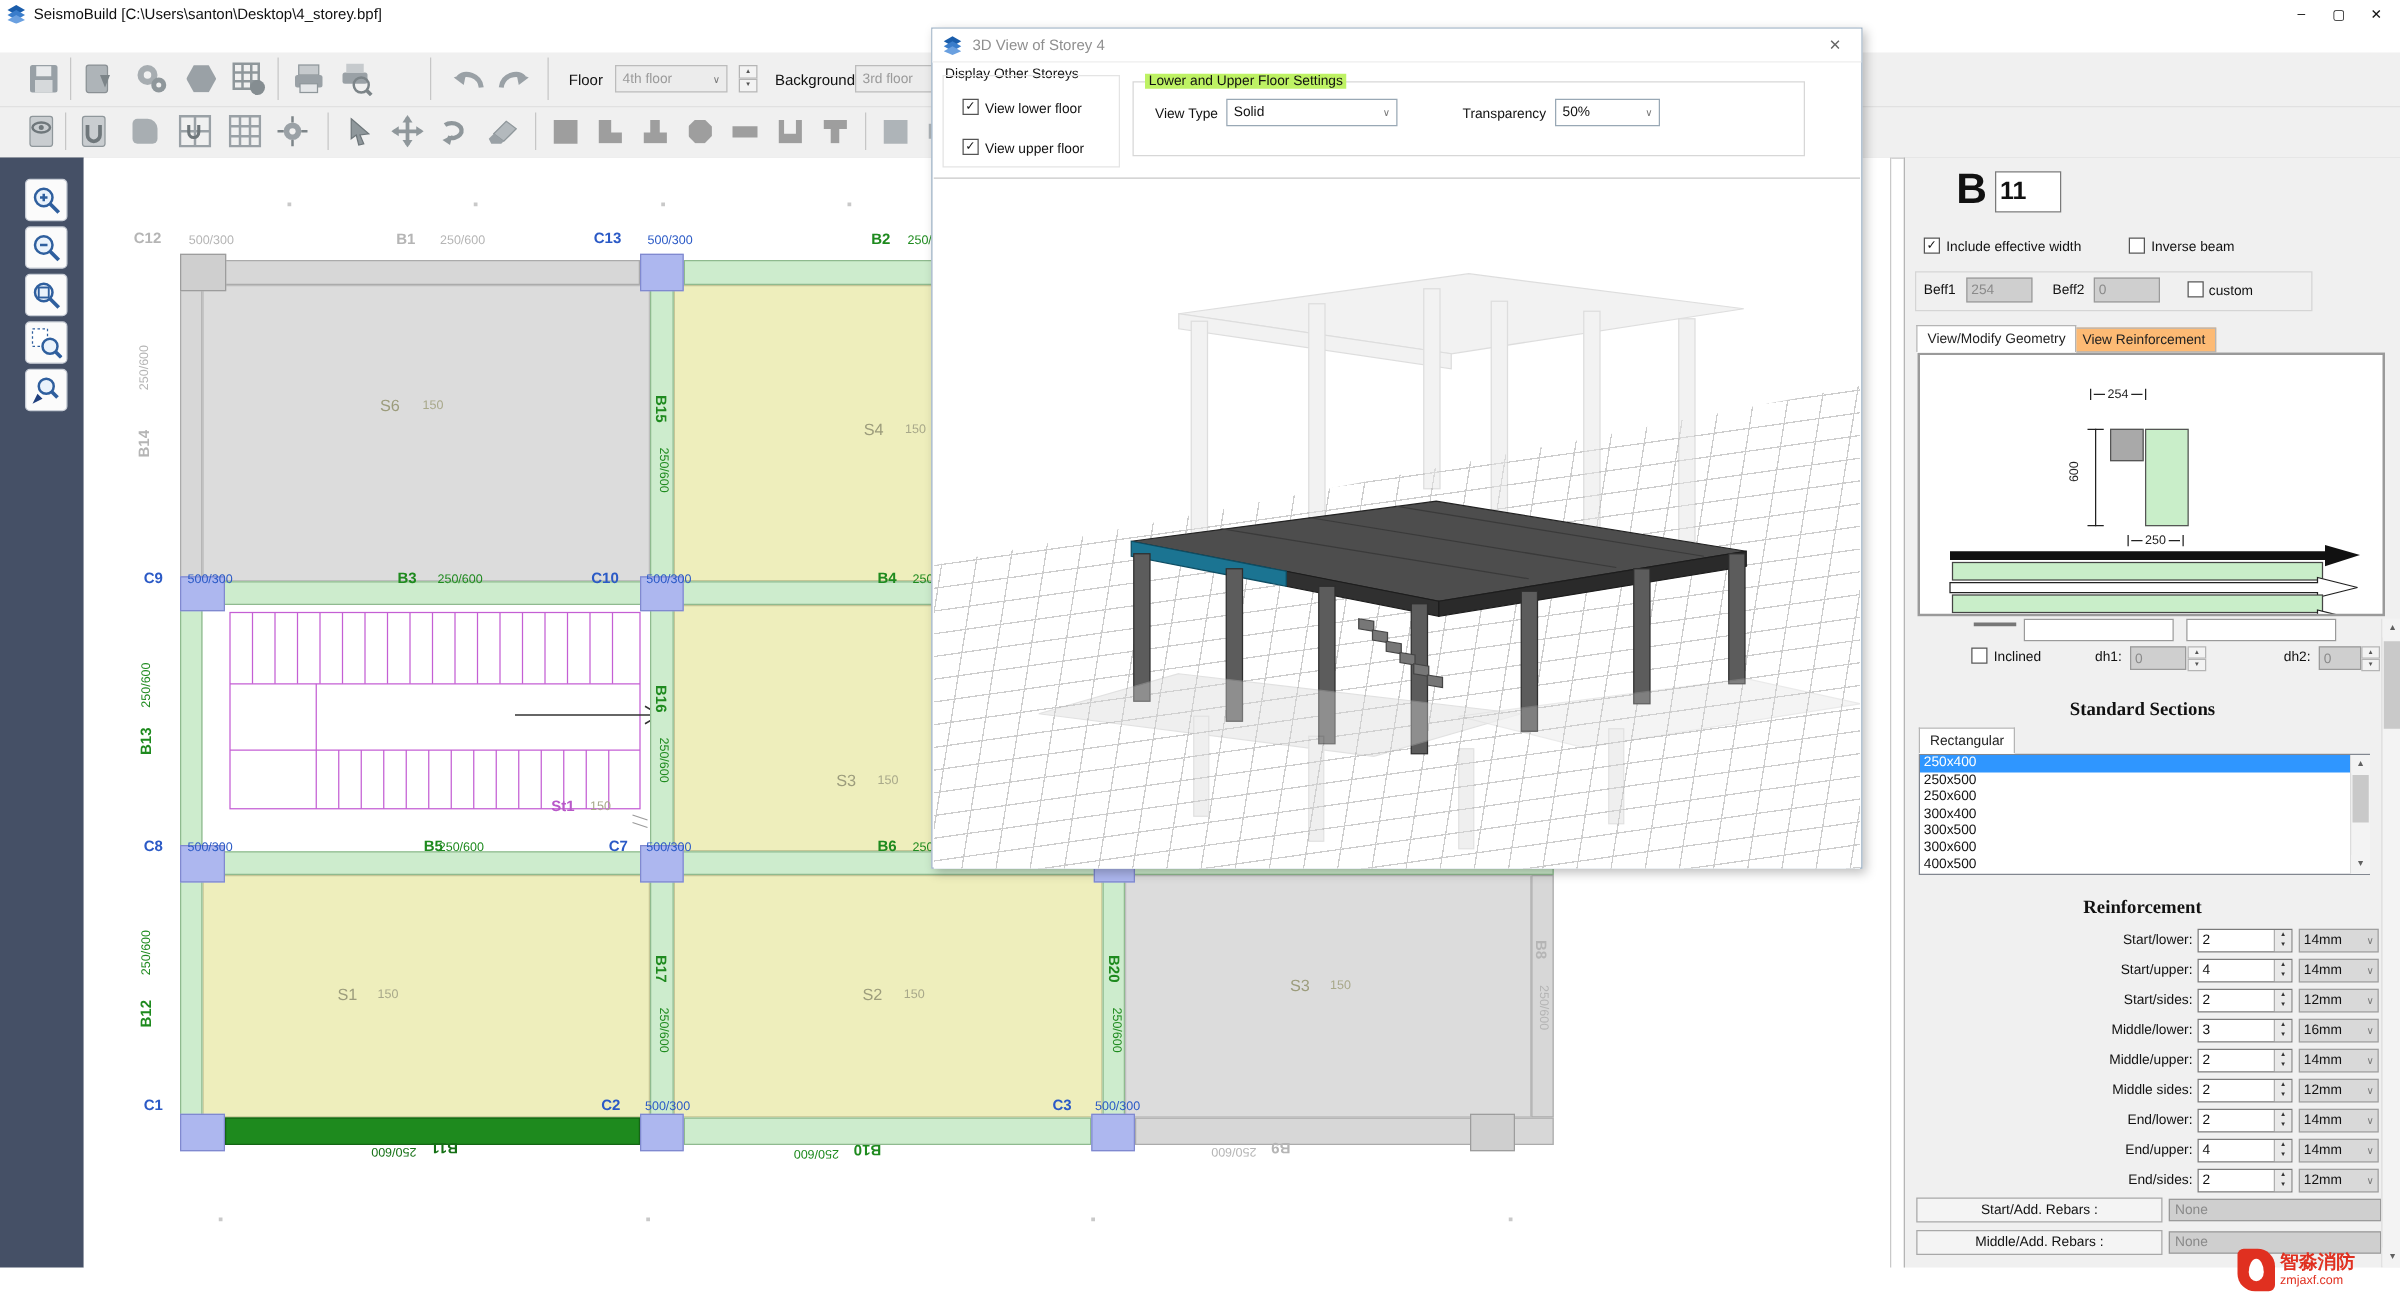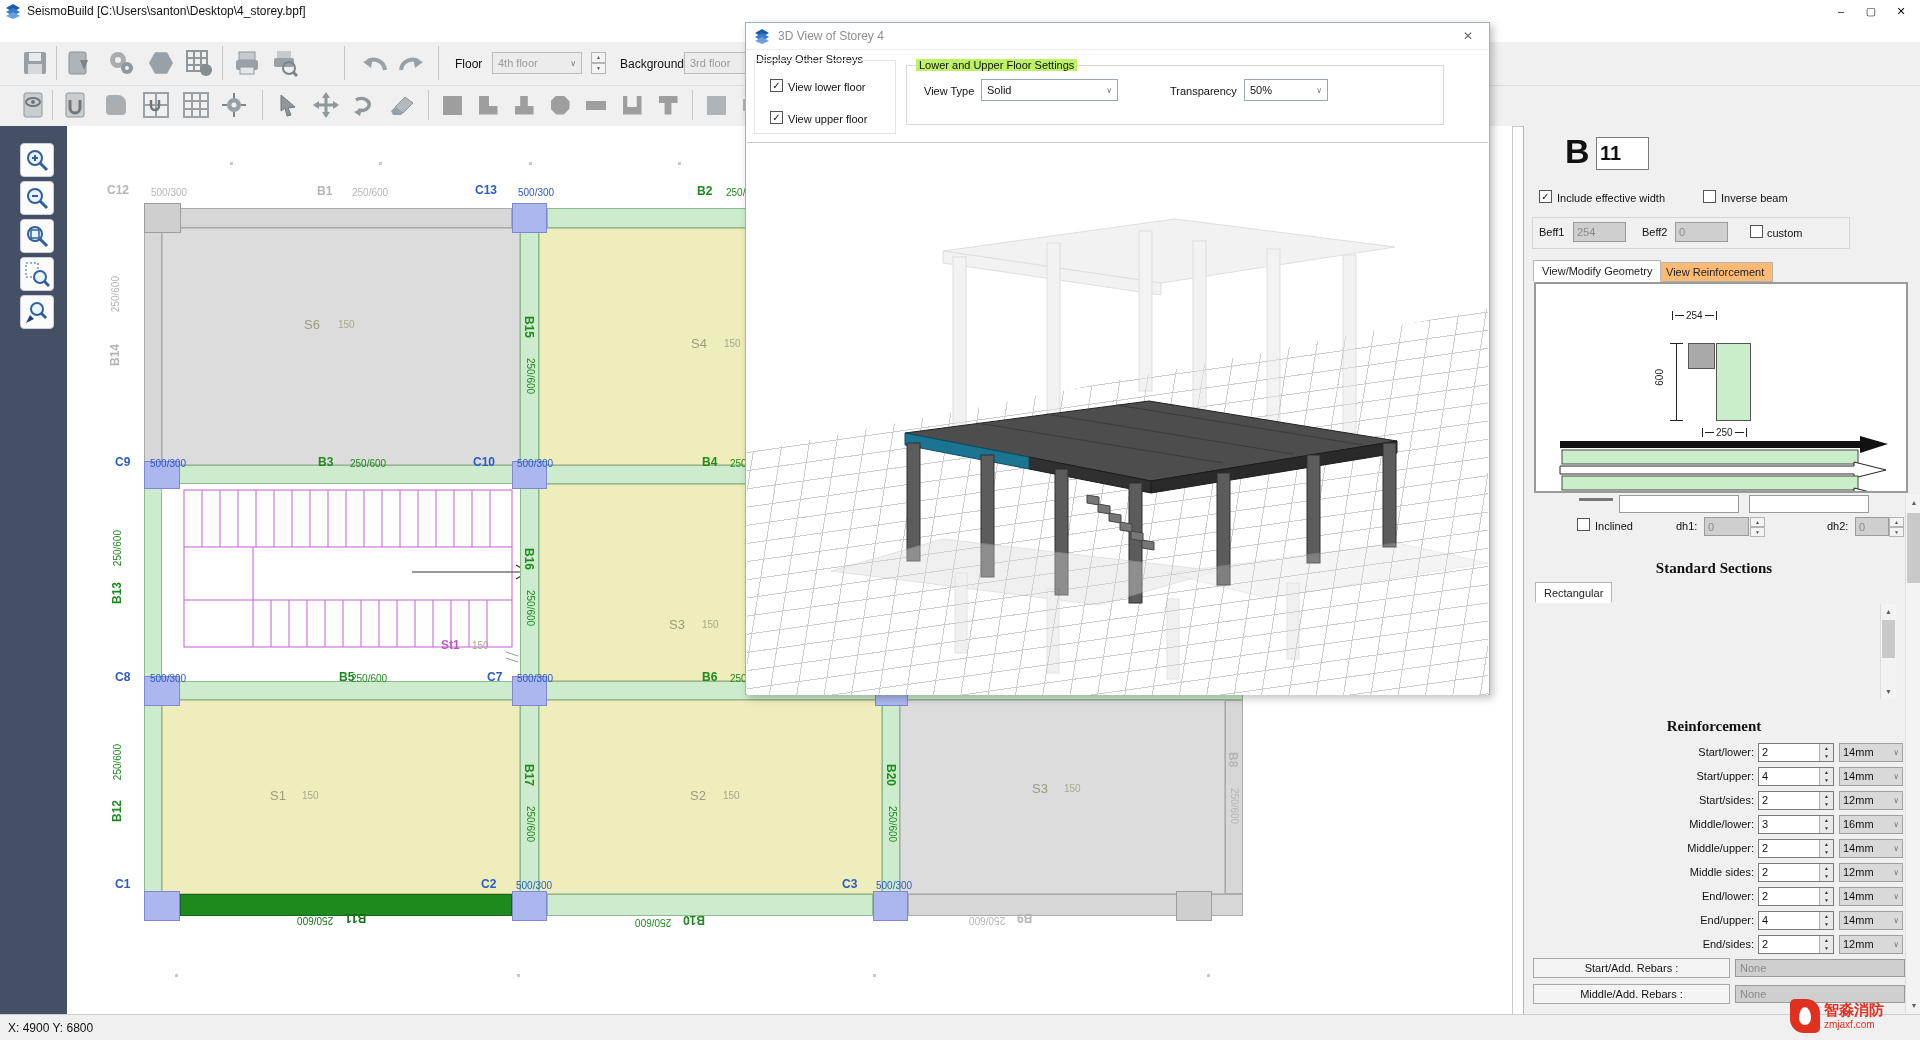--- a/index.html
+++ b/index.html
@@ -691,20 +691,29 @@
       </div>
     <div class="spinbox" style="left:365px;top:391px;height:19px">
         <span>▲</span>
         <span>▼</span>
       </div>
 
     <div class="sec-title" style="top:434px">Standard Sections</div>
     <div class="tab active" style="left:11px;top:456px;height:21px">
         <span>Rectangular</span>
       </div>
+    <div class="listbox">
+      <div class="ls-item sel">250x400</div>
+        <div class="ls-item">250x500</div>
+        <div class="ls-item">250x600</div>
+        <div class="ls-item">300x400</div>
+        <div class="ls-item">300x500</div>
+        <div class="ls-item">300x600</div>
+        <div class="ls-item">400x500</div>
+    </div>
     <div class="sb" style="left:356px;top:478px;width:15px;height:95px">
       <span class="sb-btn" style="top:0">▲</span>
       <div class="sb-thumb" style="left:1px;top:16px;width:13px;height:38px"></div>
       <span class="sb-btn" style="top:80px">▼</span>
     </div>
 
     <div class="sec-title" style="top:592px">Reinforcement</div>
     <div class="re-rows">
       <div class="re-row">
           <span class="re-label">Start/lower:</span>
@@ -844,23 +853,20 @@
         </div>
     </div>
 
     <div class="sb" style="left:381px;top:369px;width:16px;height:519px">
       <span class="sb-btn" style="top:0;width:16px">▲</span>
       <div class="sb-thumb" style="left:1px;top:18px;width:14px;height:70px"></div>
       <span class="sb-btn" style="top:503px;width:16px">▼</span>
     </div>
   </div>
 
-  <div class="abs statusbar">
-    <span class="status-text">X: 4900  Y: 6800</span>
-  </div>
 
   <div class="abs watermark">
     <div class="wm-logo"></div>
     <div class="wm-text">
       <div class="wm-name">智淼消防</div>
       <div class="wm-site">zmjaxf.com</div>
     </div>
   </div>
 
 </div>

